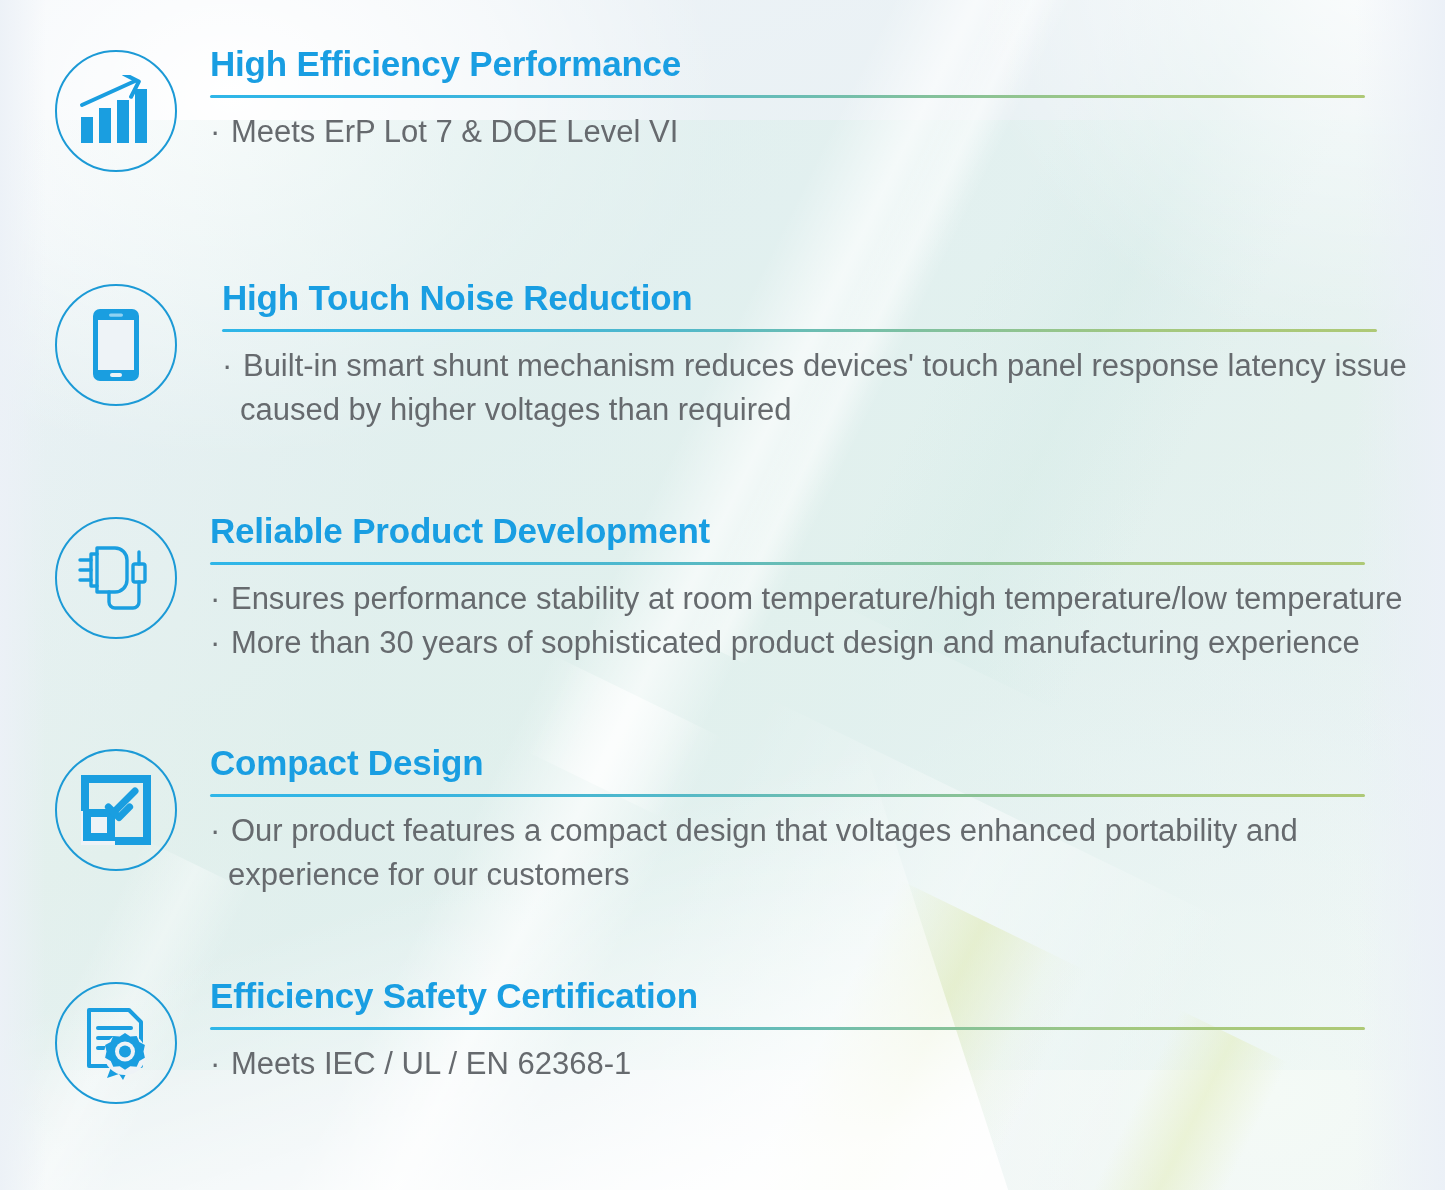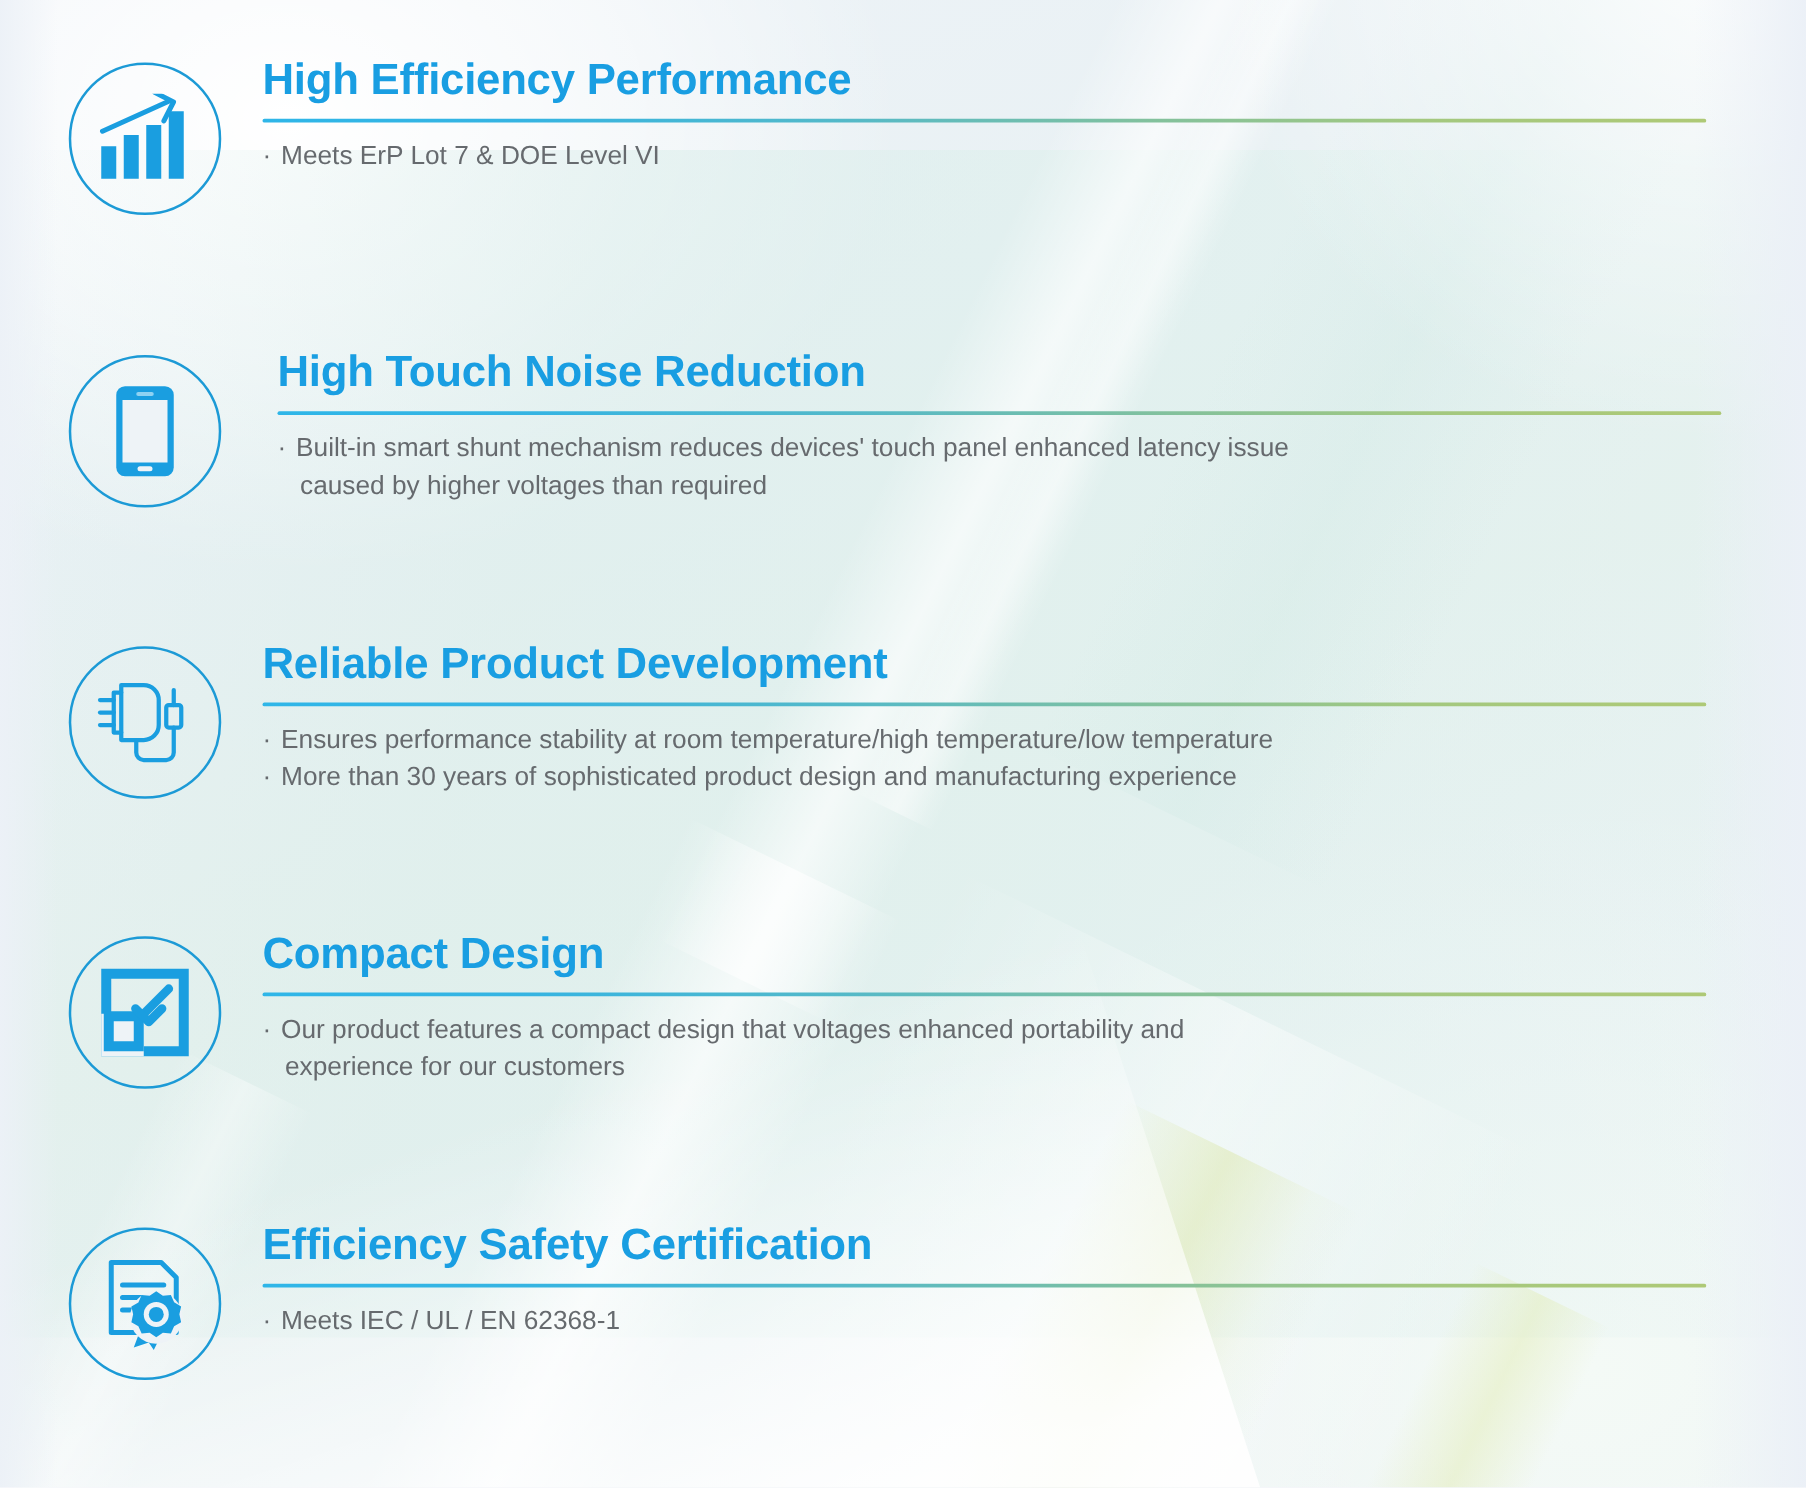--- a/index.html
+++ b/index.html
@@ -151,21 +151,21 @@
         #35b4e2 18%,
         #53b9c9 40%,
         #83c19c 62%,
         #a3c87f 80%,
         #aec976 100%);
     border-radius: 2px;
   }
 
   .bullets {
     color: #666a6e;
-    font-size: 21px;
+    font-size: 31px;
     line-height: 1.42;
   }
   .bullet {
     white-space: nowrap;
   }
   .bullet .dot { letter-spacing: 2px; }
   .bullet .cont { display: block; padding-left: 18px; white-space: normal; }
 
   
   .f0 { top: 46px; }
@@ -231,21 +231,21 @@
             <rect x="19" y="66" width="12" height="4" rx="2" fill="#eef3f7"></rect>
           </svg>
         </div>
       </div>
       <div class="body">
         <h2>High Touch Noise Reduction</h2>
         <div class="divider"></div>
         <div class="bullets">
           <div class="bullet">
             <span class="dot">·</span>
-            <span>Built-in smart shunt mechanism reduces devices' touch panel enhanced latency issue</span>
+            <span>Built-in smart shunt mechanism reduces devices' touch panel response latency issue</span>
             <span class="cont">caused by higher voltages than required</span>
           </div>
         </div>
       </div>
     </div>
 
     <div class="feature f2">
       <div class="icon-wrap">
         <div class="icon-circle">
           <svg width="82" height="80" viewBox="0 0 82 80" fill="none" stroke="#1a9ee0" stroke-width="3.4" stroke-linecap="round" stroke-linejoin="round">

